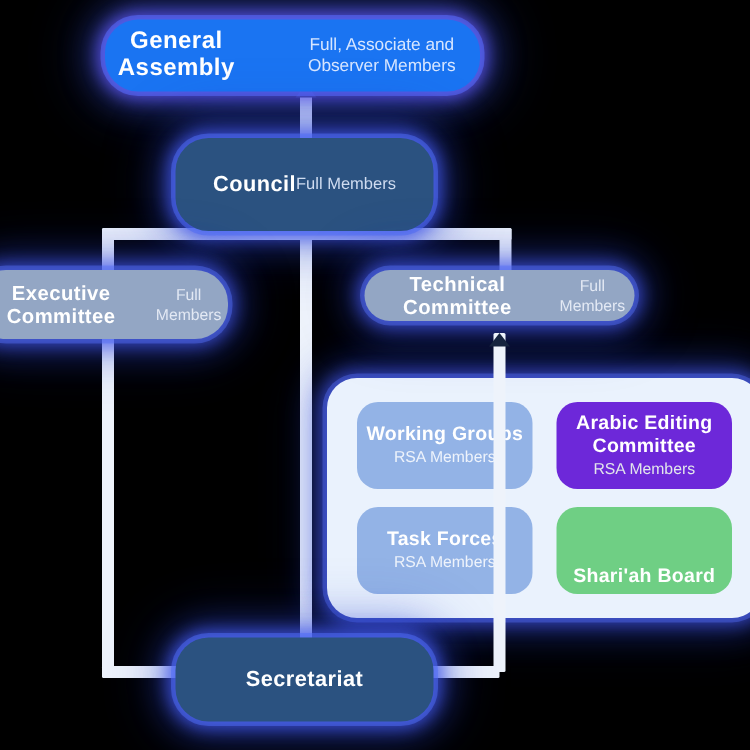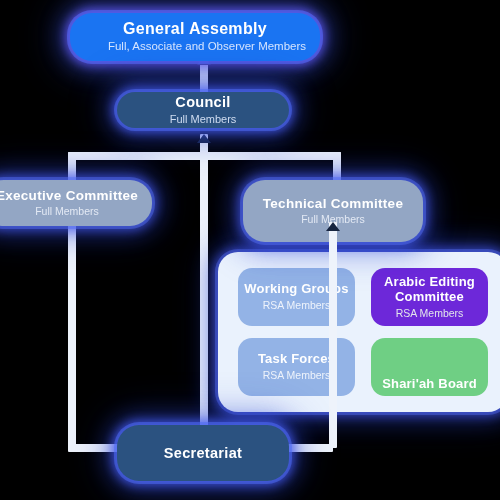--- a/index.html
+++ b/index.html
@@ -33,21 +33,21 @@
     border-left: 7px solid transparent;
     border-right: 7px solid transparent;
     border-bottom: 9px solid #16243f;
   }
 
   
   .node {
     position: absolute;
     box-sizing: border-box;
     display: flex;
-    flex-direction: column;
+    flex-direction: row;
     align-items: center;
     justify-content: center;
     text-align: center;
     border-radius: 22px;
     z-index: 5;
   }
   .node .title {
     font-weight: bold;
     letter-spacing: 0.3px;
     line-height: 1.12;
@@ -172,31 +172,31 @@
 
   <div class="line v" style="left:329px; top:222px; height:226px; z-index:6;"></div>
   <div class="arrow-up" style="left:326px; top:222px; z-index:6;"></div>
   <div class="line h" style="left:276px; top:444px; width:57px; z-index:6;"></div>
 
   <div class="node n-assembly" style="left:70px; top:13px; width:250px; height:48px;">
     <div class="title">General Assembly</div>
     <div class="sub">Full, Associate and Observer Members</div>
   </div>
 
-  <div class="node n-dark" style="left:117px; top:92px; width:172px; height:36px;">
+  <div class="node n-dark" style="left:117px; top:92px; width:172px; height:62px;">
     <div class="title">Council</div>
     <div class="sub">Full Members</div>
   </div>
 
   <div class="node n-muted" style="left:-18px; top:180px; width:170px; height:46px;">
     <div class="title">Executive Committee</div>
     <div class="sub">Full Members</div>
   </div>
 
-  <div class="node n-muted" style="left:243px; top:180px; width:180px; height:62px;">
+  <div class="node n-muted" style="left:243px; top:180px; width:180px; height:34px;">
     <div class="title">Technical Committee</div>
     <div class="sub">Full Members</div>
   </div>
 
   <div class="subpanel" style="left:218px; top:252px; width:290px; height:160px;">
     <div class="subgrid">
 
       <div class="subnode sn-blue">
         <div class="title">Working Groups</div>
         <div class="sub">RSA Members</div>

